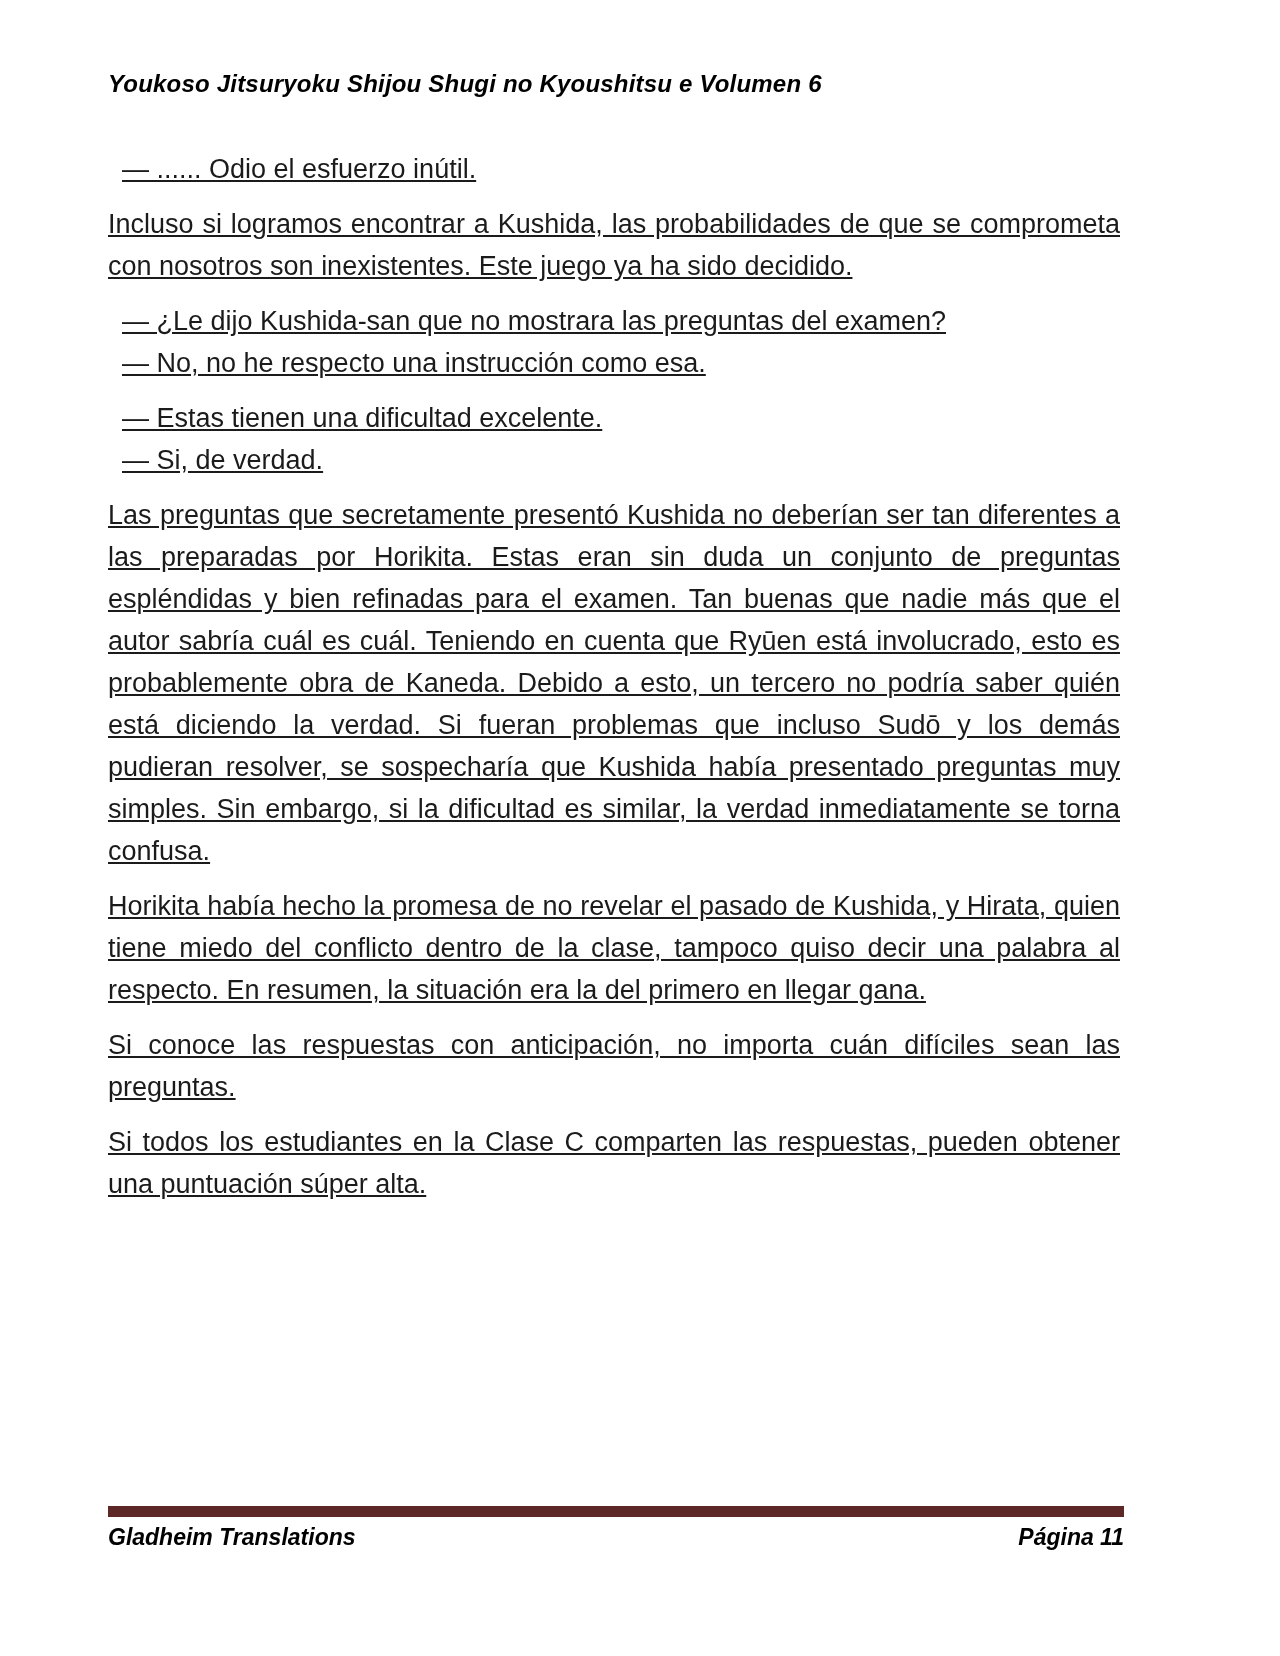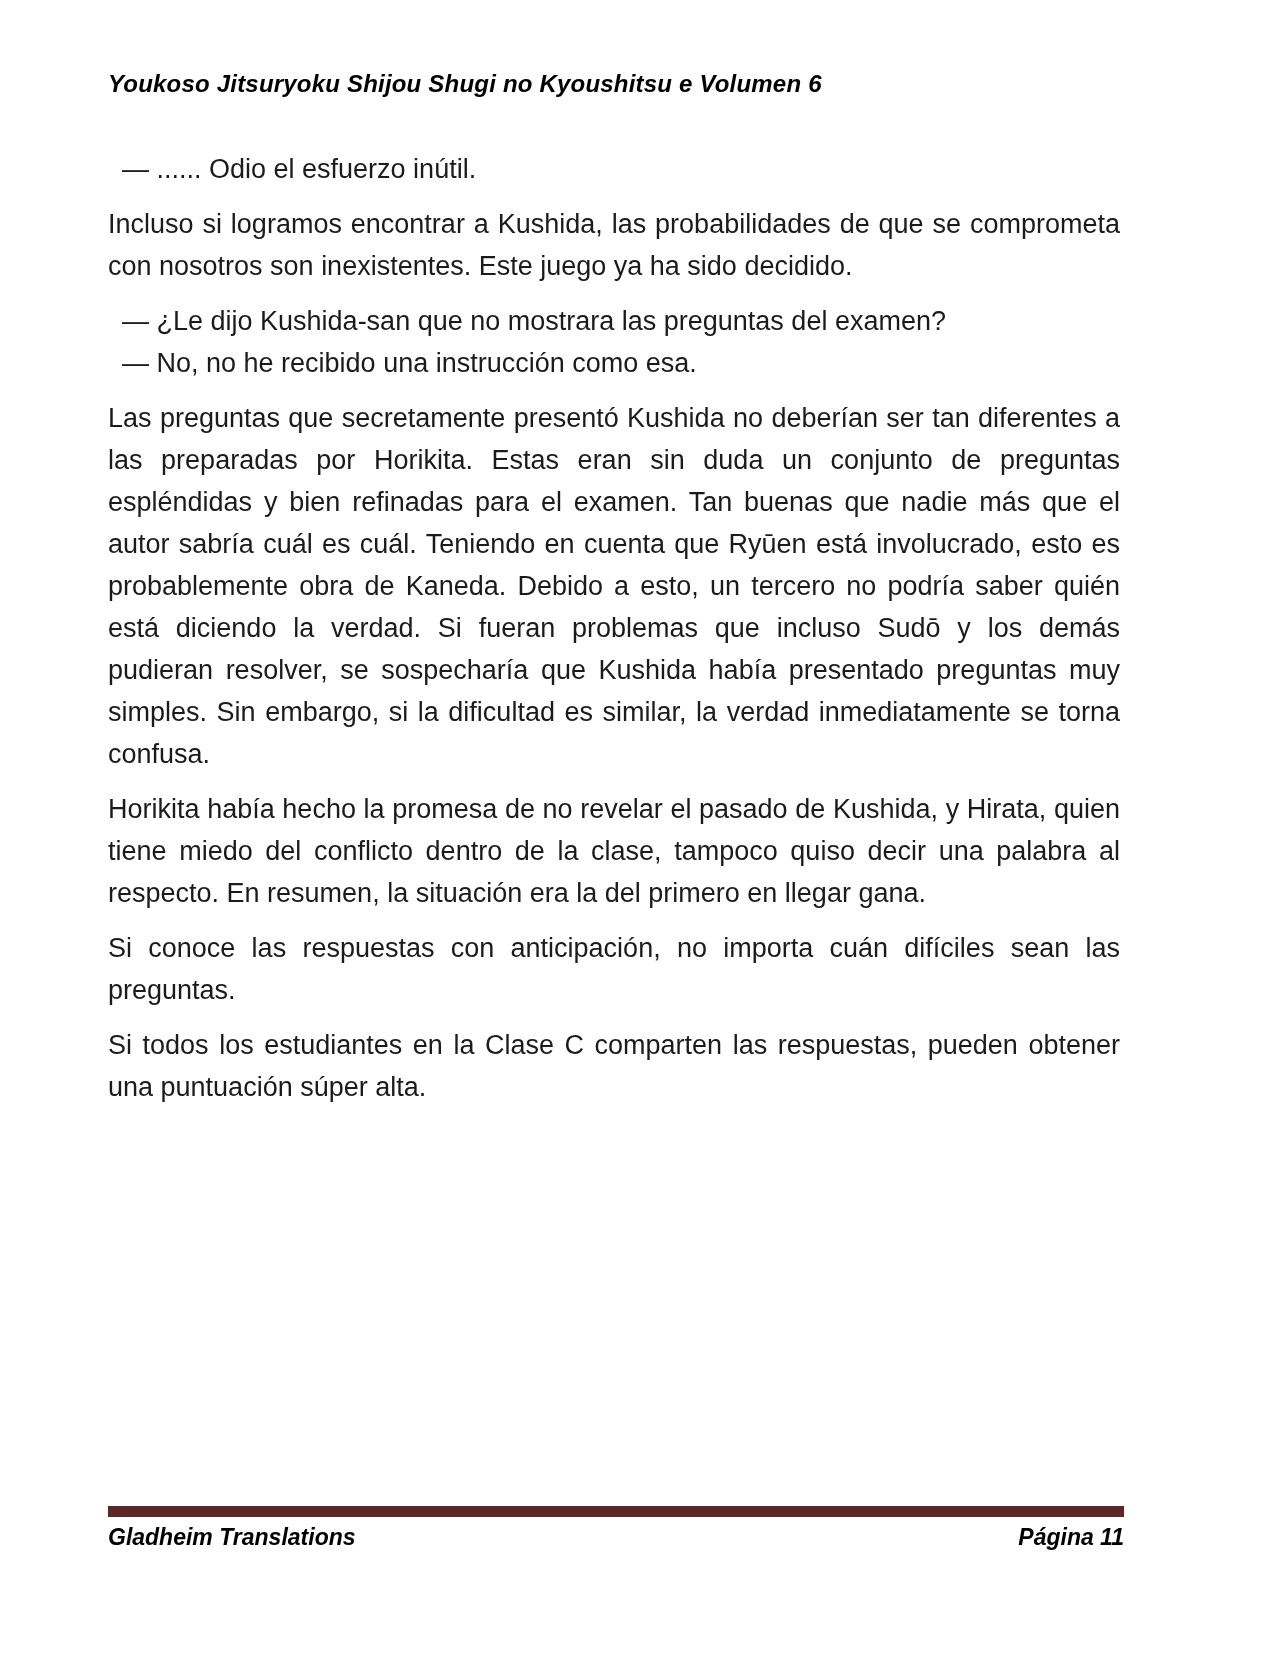--- a/index.html
+++ b/index.html
@@ -24,21 +24,21 @@
     font-weight: bold;
     font-style: italic;
     letter-spacing: 0.2px;
     color: #000000;
     margin: 0 0 50px 0;
   }
   .doc-body {
     font-size: 27px;
     line-height: 42px;
   }
-  .doc-body p { margin: 0 0 13px 0; }
+  .doc-body p { margin: 0 0 13px 0; text-decoration: underline; }
   p.narration {
     text-align: justify;
     text-justify: inter-word;
   }
   p.dialogue { padding-left: 14px; }
   p.dialogue .dline { display: block; }
   .doc-footer {
     position: absolute;
     left: 108px;
     right: 108px;
@@ -68,21 +68,25 @@
 
   <div class="doc-header">Youkoso Jitsuryoku Shijou Shugi no Kyoushitsu e Volumen 6</div>
 
   <main class="doc-body">
       <p class="dialogue">
         <span class="dline">— ...... Odio el esfuerzo inútil.</span>
       </p>
       <p class="narration">Incluso si logramos encontrar a Kushida, las probabilidades de que se comprometa con nosotros son inexistentes. Este juego ya ha sido decidido.</p>
       <p class="dialogue">
         <span class="dline">— ¿Le dijo Kushida-san que no mostrara las preguntas del examen?</span>
-        <span class="dline">— No, no he recibido una instrucción como esa.</span>
+        <span class="dline">— No, no he respecto una instrucción como esa.</span>
+      </p>
+      <p class="dialogue">
+        <span class="dline">— Estas tienen una dificultad excelente.</span>
+        <span class="dline">— Si, de verdad.</span>
       </p>
       <p class="narration">Las preguntas que secretamente presentó Kushida no deberían ser tan diferentes a las preparadas por Horikita. Estas eran sin duda un conjunto de preguntas espléndidas y bien refinadas para el examen. Tan buenas que nadie más que el autor sabría cuál es cuál. Teniendo en cuenta que Ryūen está involucrado, esto es probablemente obra de Kaneda. Debido a esto, un tercero no podría saber quién está diciendo la verdad. Si fueran problemas que incluso Sudō y los demás pudieran resolver, se sospecharía que Kushida había presentado preguntas muy simples. Sin embargo, si la dificultad es similar, la verdad inmediatamente se torna confusa.</p>
       <p class="narration">Horikita había hecho la promesa de no revelar el pasado de Kushida, y Hirata, quien tiene miedo del conflicto dentro de la clase, tampoco quiso decir una palabra al respecto. En resumen, la situación era la del primero en llegar gana.</p>
       <p class="narration">Si conoce las respuestas con anticipación, no importa cuán difíciles sean las preguntas.</p>
       <p class="narration">Si todos los estudiantes en la Clase C comparten las respuestas, pueden obtener una puntuación súper alta.</p>
     </main>
 
   <div class="doc-footer">
     <div class="footer-rule"></div>
     <div class="footer-row">

